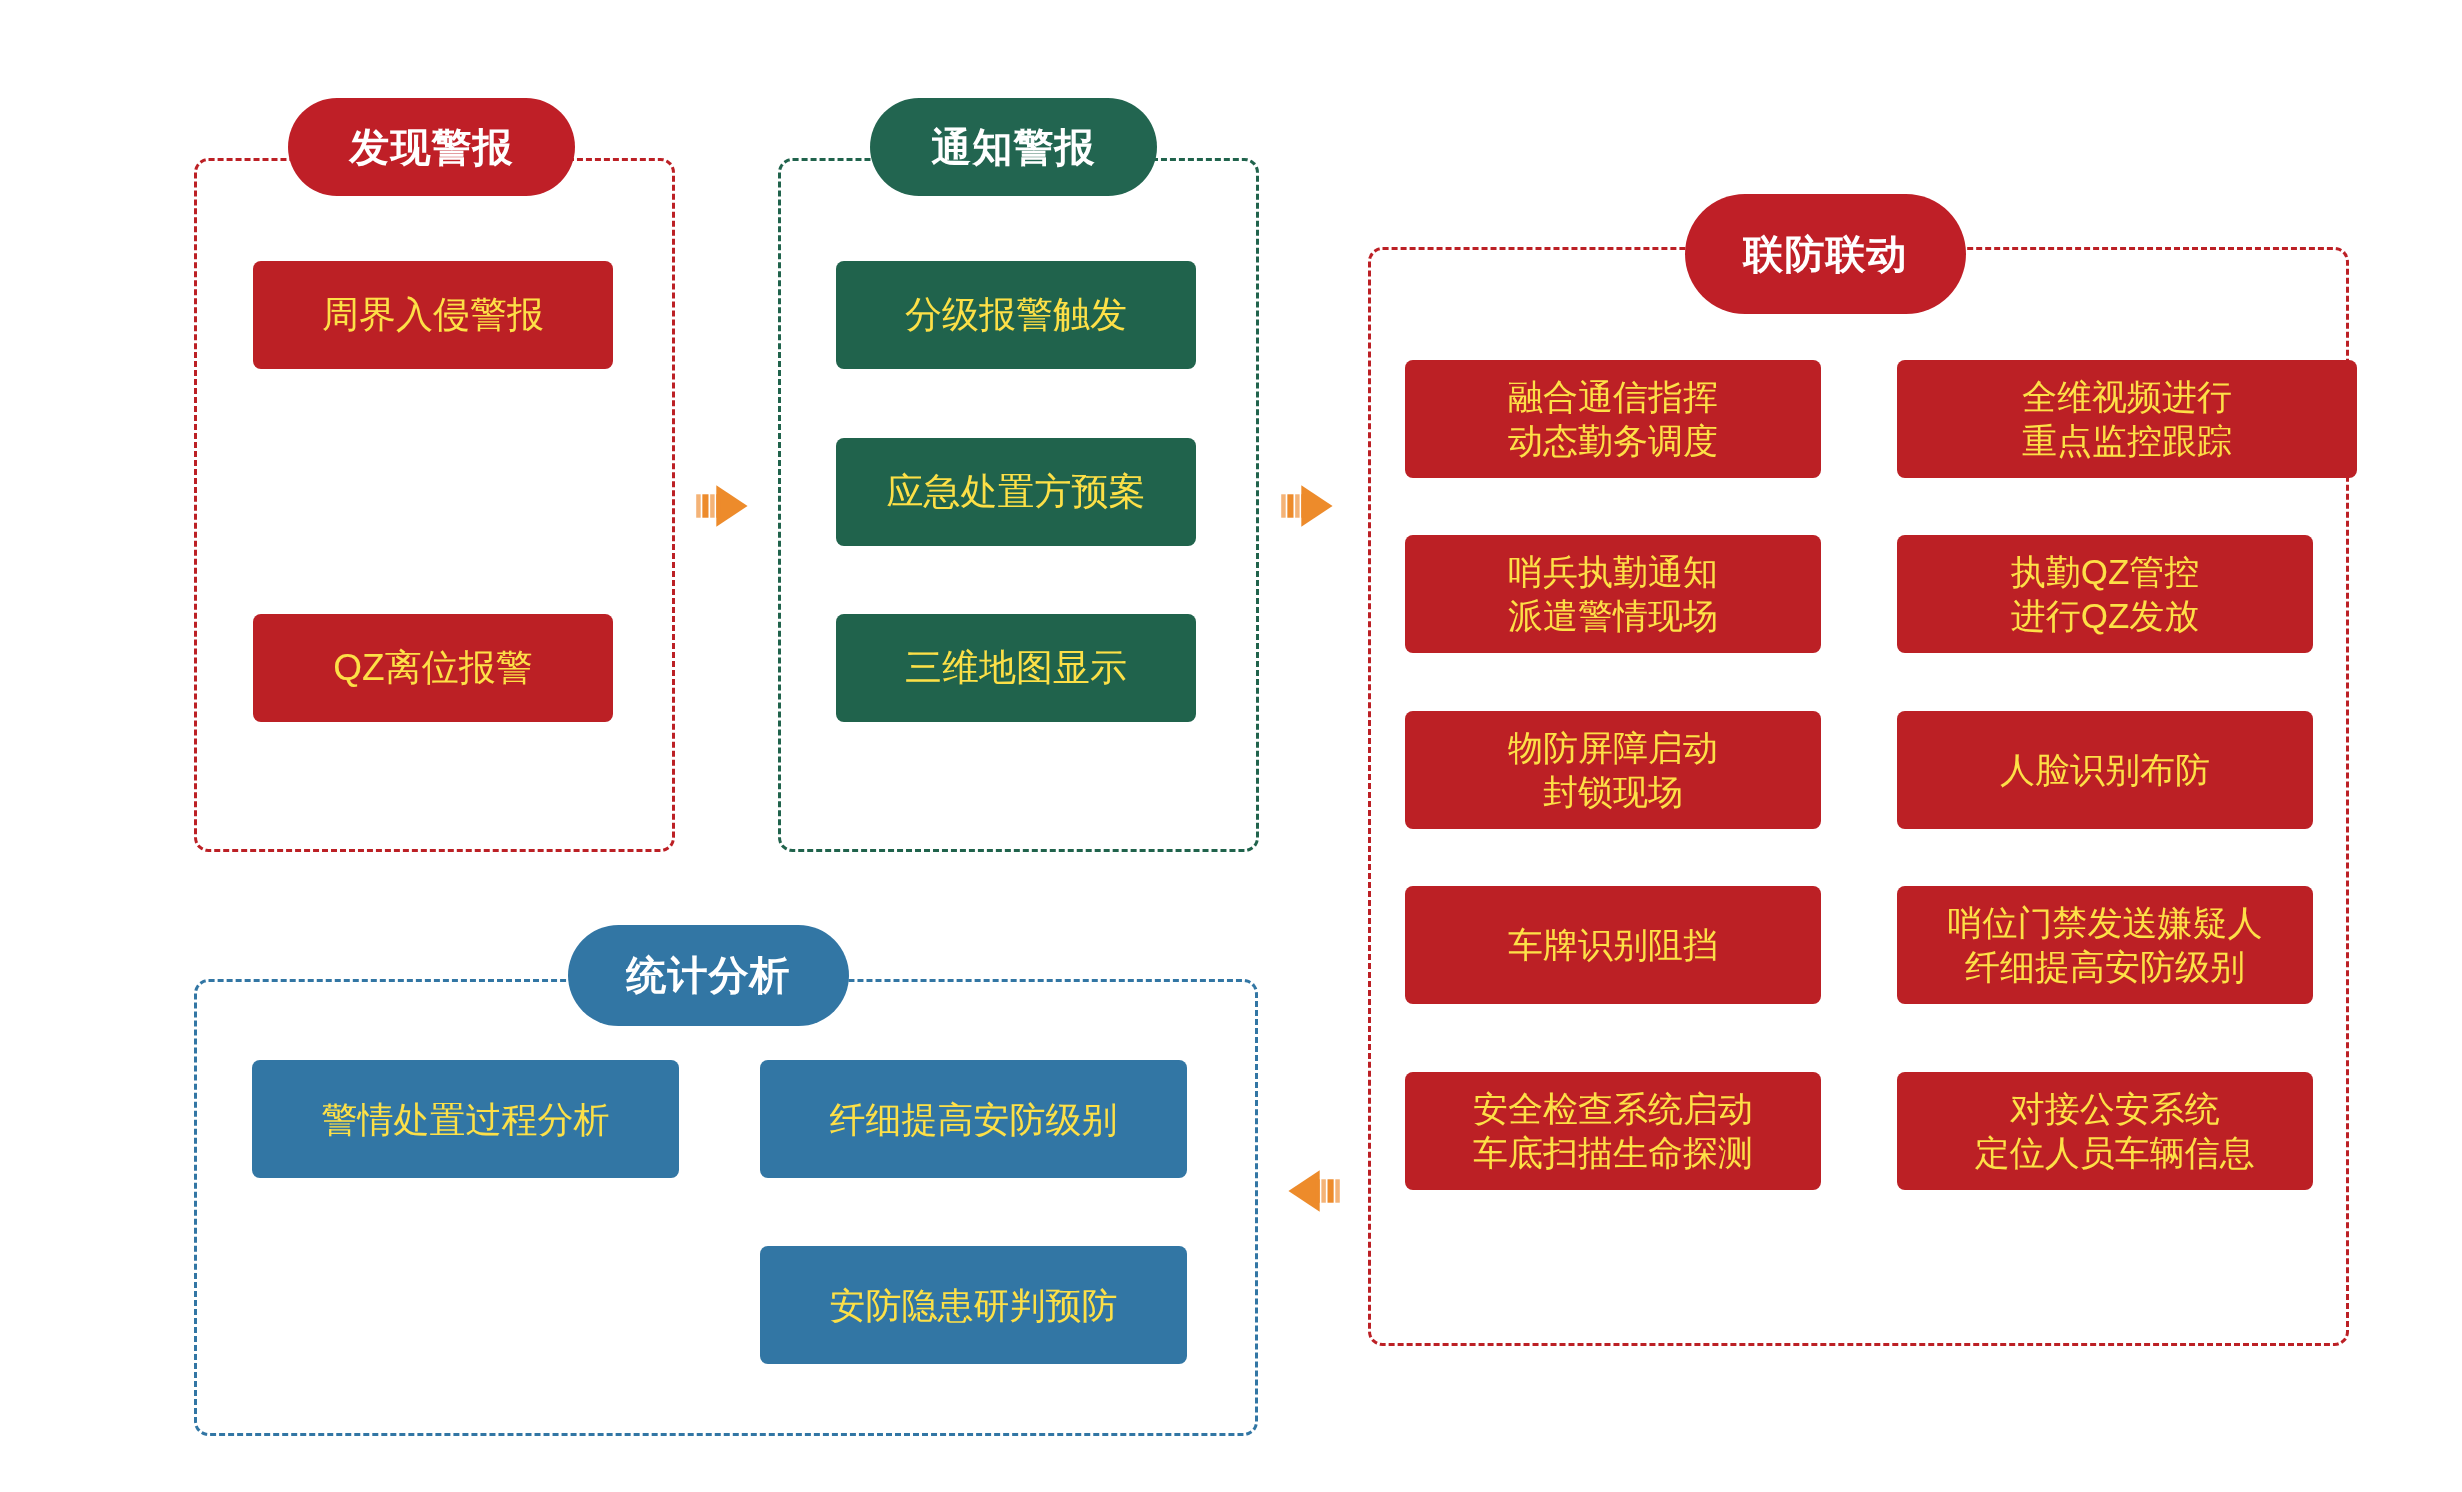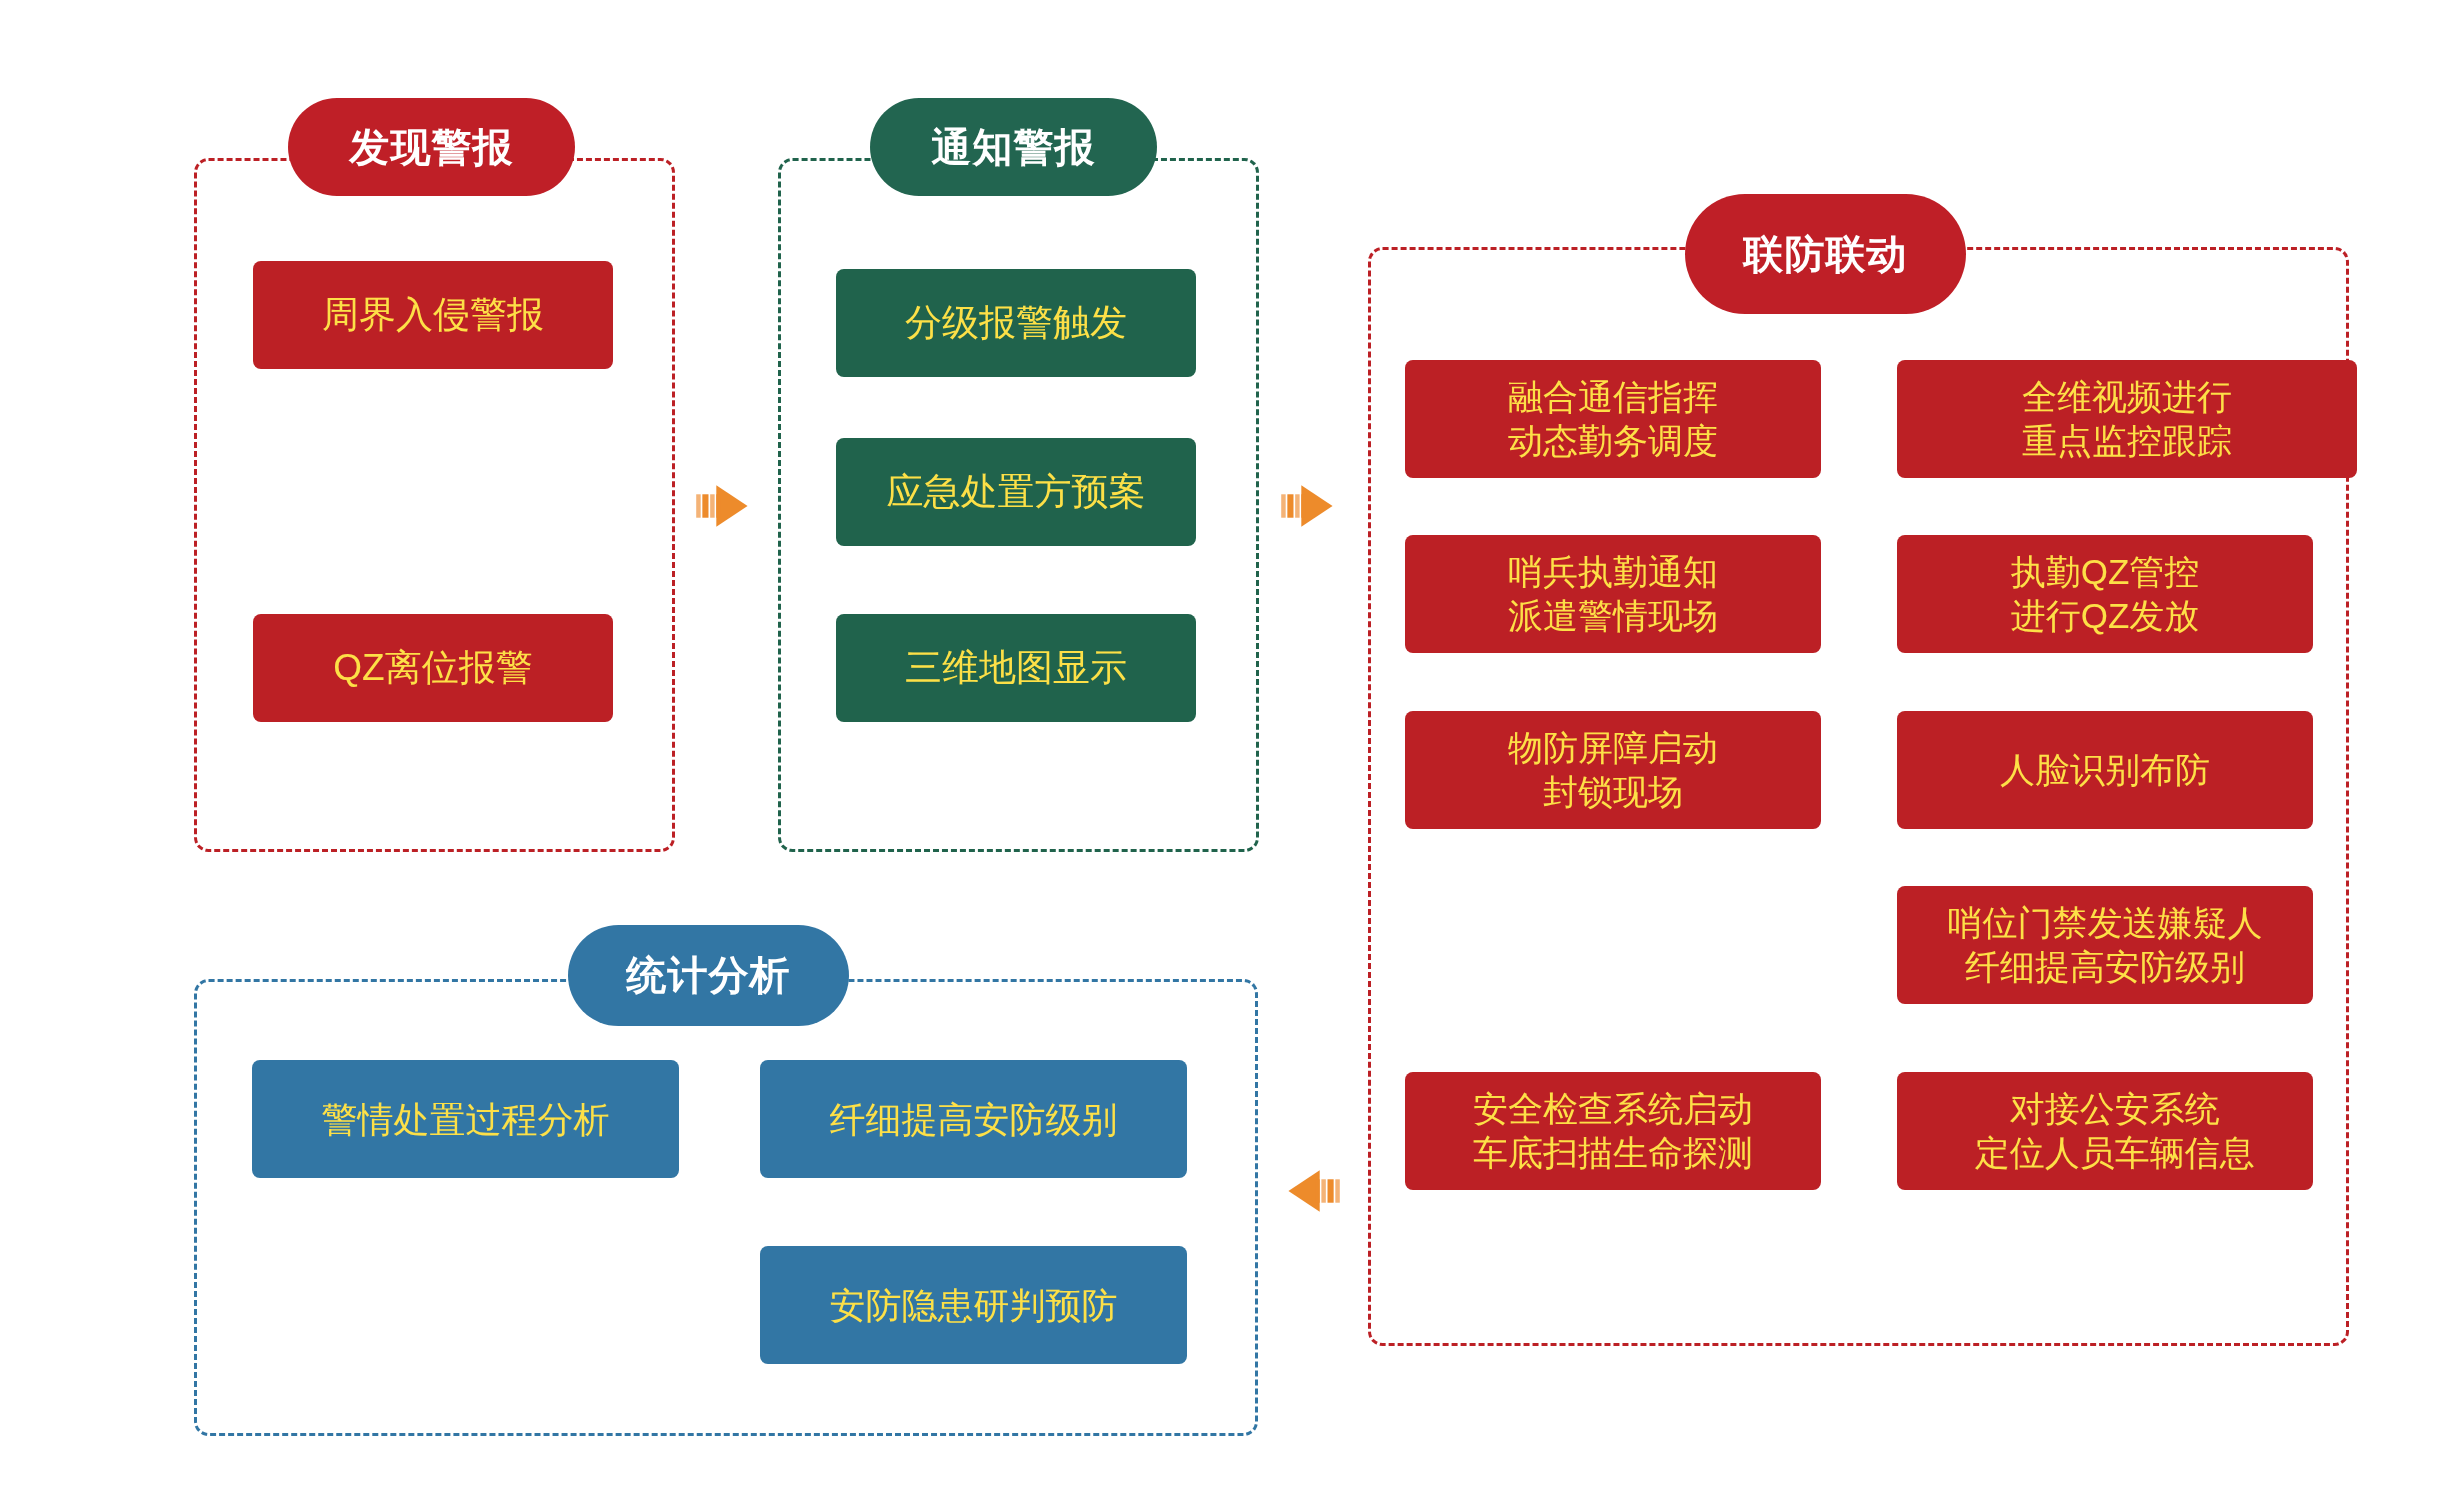--- a/index.html
+++ b/index.html
@@ -96,21 +96,21 @@
       <rect x="25" y="22" width="8" height="42" fill="#F4B377"></rect>
       <polygon points="36,6 36,80 92,43" fill="#ED8B2B"></polygon>
       <rect x="36" y="22" width="8" height="42" fill="#ED8B2B"></rect>
     </svg>
   </div>
 
   <div class="group green" style="left:778px; top:158px; width:481px; height:694px;"></div>
 
   <div class="pill green" style="left:870px; top:98px; width:287px; height:98px; font-size:40px;">通知警报</div>
 
-  <div class="box green" style="left:836px; top:261px; width:360px; height:108px; font-size:37px;margin-top:8px;">分级报警触发</div>
+  <div class="box green" style="left:836px; top:261px; width:360px; height:108px; font-size:37px;">分级报警触发</div>
 
   <div class="box green" style="left:836px; top:438px; width:360px; height:108px; font-size:37px;">应急处置方预案</div>
 
   <div class="box green" style="left:836px; top:614px; width:360px; height:108px; font-size:37px;">三维地图显示</div>
 
   <div class="arrow" style="left:1281px; top:482px; width:54px; height:48px;">
     <svg width="54" height="48" viewBox="0 0 96 86">
       <rect x="0" y="22" width="8" height="42" fill="#F4B377"></rect>
       <rect x="11" y="22" width="11" height="42" fill="#ED8B2B"></rect>
       <rect x="25" y="22" width="8" height="42" fill="#F4B377"></rect>
@@ -125,20 +125,21 @@
 
   <div class="box red" style="left:1405px; top:360px; width:416px; height:118px; font-size:35px;">融合通信指挥
 动态勤务调度</div>
 
   <div class="box red" style="left:1405px; top:535px; width:416px; height:118px; font-size:35px;">哨兵执勤通知
 派遣警情现场</div>
 
   <div class="box red" style="left:1405px; top:711px; width:416px; height:118px; font-size:35px;">物防屏障启动
 封锁现场</div>
 
+  <div class="box red" style="left:1405px; top:886px; width:416px; height:118px; font-size:35px;">车牌识别阻挡</div>
 
   <div class="box red" style="left:1405px; top:1072px; width:416px; height:118px; font-size:35px;">安全检查系统启动
 车底扫描生命探测</div>
 
   <div class="box red" style="left:1897px; top:360px; width:460px; height:118px; font-size:35px;">全维视频进行
 重点监控跟踪</div>
 
   <div class="box red" style="left:1897px; top:535px; width:416px; height:118px; font-size:35px;">执勤QZ管控
 进行QZ发放</div>
 

